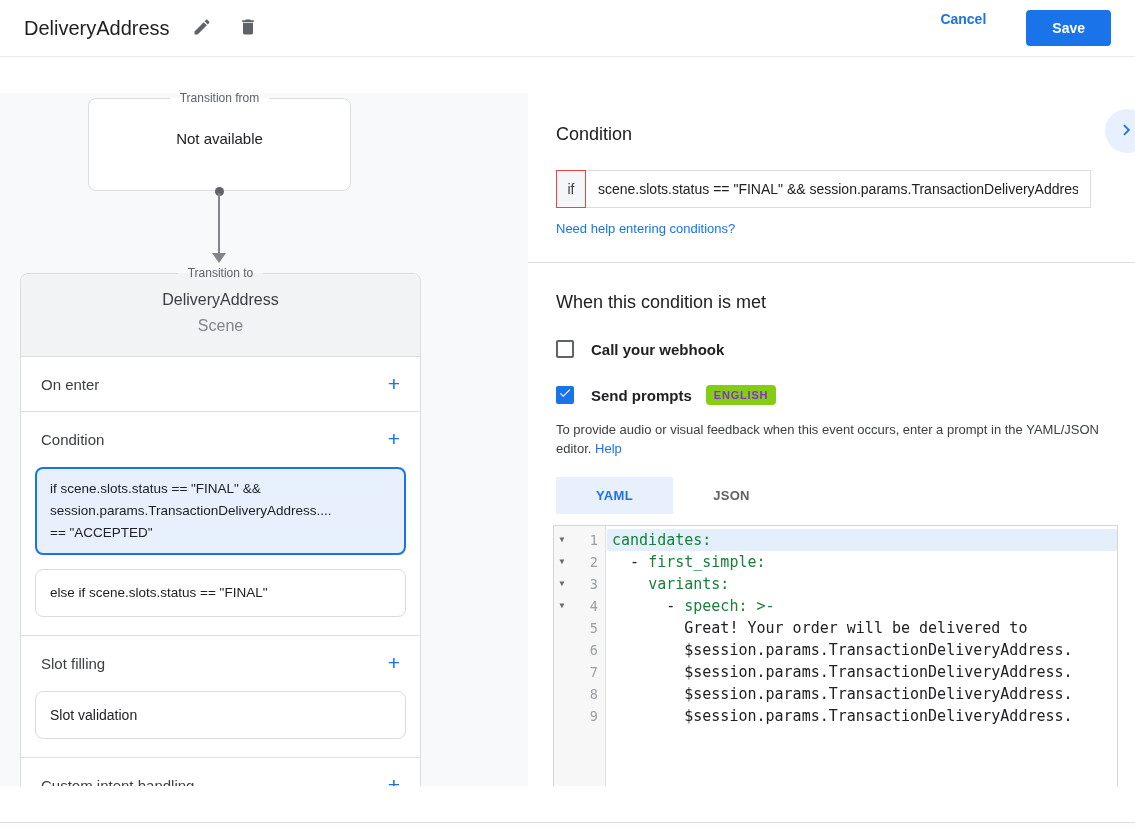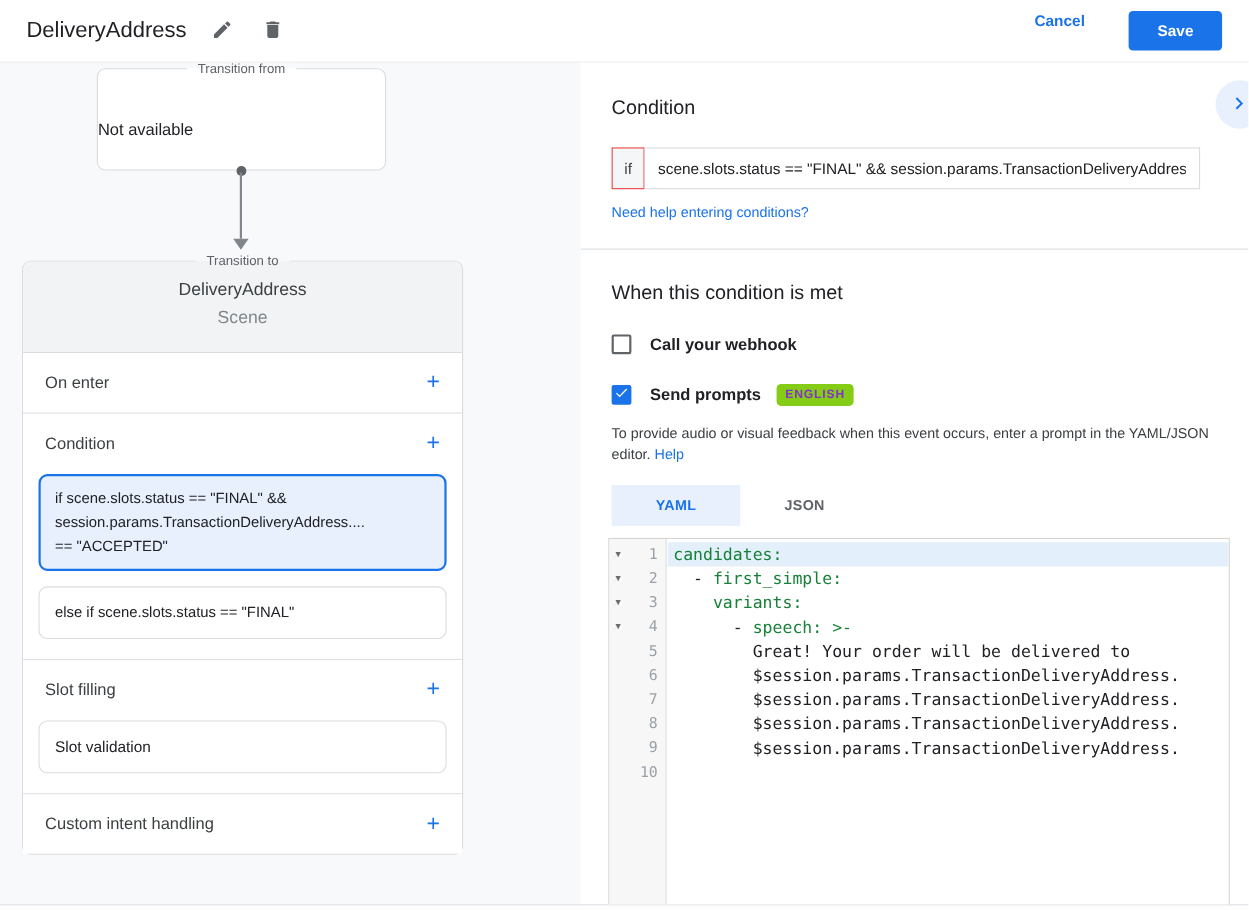--- a/index.html
+++ b/index.html
@@ -2,21 +2,21 @@
 <html><head>
 <meta charset="utf-8">
 <style>
   * { box-sizing: border-box; }
   html,body { margin:0; padding:0; }
   body {
     width:1135px; height:827px; overflow:hidden;
     font-family:"Liberation Sans","DejaVu Sans",sans-serif;
     color:#202124; background:#fff;
   }
-  .app { width:1135px; height:827px; display:flex; flex-direction:column; }
+  .app { width:1135px; height:827px; display:flex; flex-direction:column;gap:36px; }
 
   
   .header { flex:0 0 57px; display:flex; align-items:center; padding:0 24px;
             border-bottom:1px solid #e8eaed; background:#fff; }
   .page-title { font-size:20px; color:#202124; }
   .icon-btn { background:none; border:none; padding:4px; margin-left:18px; cursor:pointer;
               display:flex; align-items:center; }
   .header-right { margin-left:auto; display:flex; align-items:flex-start; }
   .cancel-btn { background:none; border:none; color:#1a73e8; font-size:14px; font-weight:bold;
                 margin-right:34px; cursor:pointer; font-family:inherit; }
@@ -28,21 +28,21 @@
   .left-panel { flex:0 0 528px; background:#f8f9fa; position:relative; overflow:hidden; }
   .right-panel { flex:1 1 auto; background:#fff; position:relative; overflow:hidden; }
   .footer-strip { flex:0 0 5px; border-top:1px solid #dadce0; background:#fdfdfd; }
 
   
   .tbox { position:absolute; background:#fff; border:1px solid #dadce0; border-radius:8px; }
   .tbox-legend { position:absolute; top:-8px; left:50%; transform:translateX(-50%);
                  font-size:12px; color:#5f6368; padding:0 10px; white-space:nowrap; }
   .from-box { left:88px; top:5px; width:263px; height:93px; }
   .from-box .tbox-legend { background:linear-gradient(#f8f9fa 50%, #ffffff 50%); }
-  .from-value { text-align:left; margin-top:47px; font-size:15px; color:#202124; }
+  .from-value { text-align:center; margin-top:31px; font-size:15px; color:#202124; }
 
   .conn-dot { position:absolute; left:215px; top:94px; width:9px; height:9px;
               border-radius:50%; background:#5f6368; }
   .conn-line { position:absolute; left:218px; top:100px; width:2px; height:60px; background:#80868b; }
   .conn-arrow { position:absolute; left:212px; top:160px; width:0; height:0;
                 border-left:7px solid transparent; border-right:7px solid transparent;
                 border-top:10px solid #80868b; }
 
   .to-card { left:20px; top:180px; width:401px; }
   .to-card .tbox-legend { background:linear-gradient(#f8f9fa 50%, #f1f3f4 50%); }
@@ -290,25 +290,20 @@
               <div class="editor-line">
                 <span class="fold-cell"></span>
                 <span class="lnum-cell">8</span>
                 <span class="lcode-cell"><span class="tok-p">        $session.params.TransactionDeliveryAddress.</span></span>
               </div>
               <div class="editor-line">
                 <span class="fold-cell"></span>
                 <span class="lnum-cell">9</span>
                 <span class="lcode-cell"><span class="tok-p">        $session.params.TransactionDeliveryAddress.</span></span>
               </div>
-              <div class="editor-line">
-                <span class="fold-cell"></span>
-                <span class="lnum-cell">10</span>
-                <span class="lcode-cell"></span>
-              </div>
             </div>
         </div>
       </div>
     </div>
   </div>
 
   <div class="footer-strip"></div>
 </div>
 
 </body></html>

